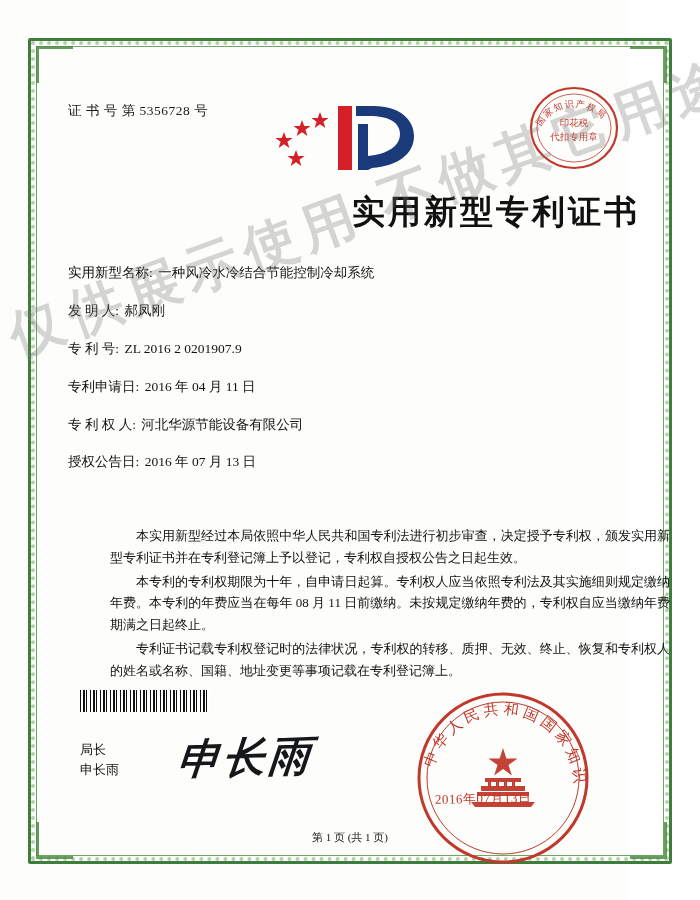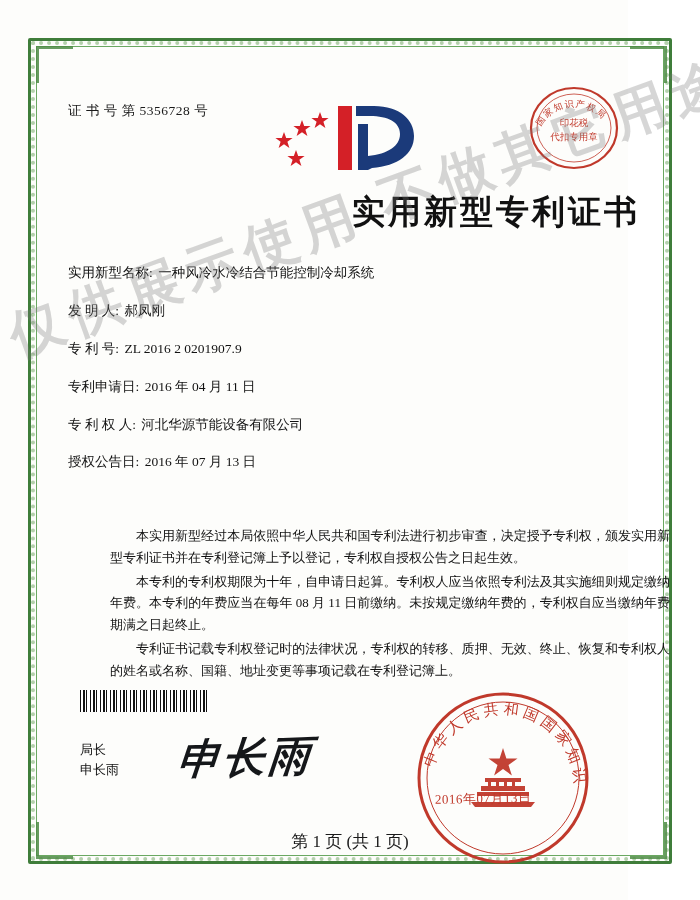--- a/index.html
+++ b/index.html
@@ -160,21 +160,21 @@
     letter-spacing: 3px;
     transform: skewX(-7deg) rotate(-2deg);
     font-style: italic;
   }
 
   .footer {
     position: absolute;
     left: 0; top: 760px;
     width: 580px;
     text-align: center;
-    font-size: 17px;
+    font-size: 11px;
     color: #1a1a1a;
   }
 
   
   .seal-small {
     position: absolute;
     left: 468px; top: 12px;
     width: 92px; height: 92px;
   }
   .seal-big {

